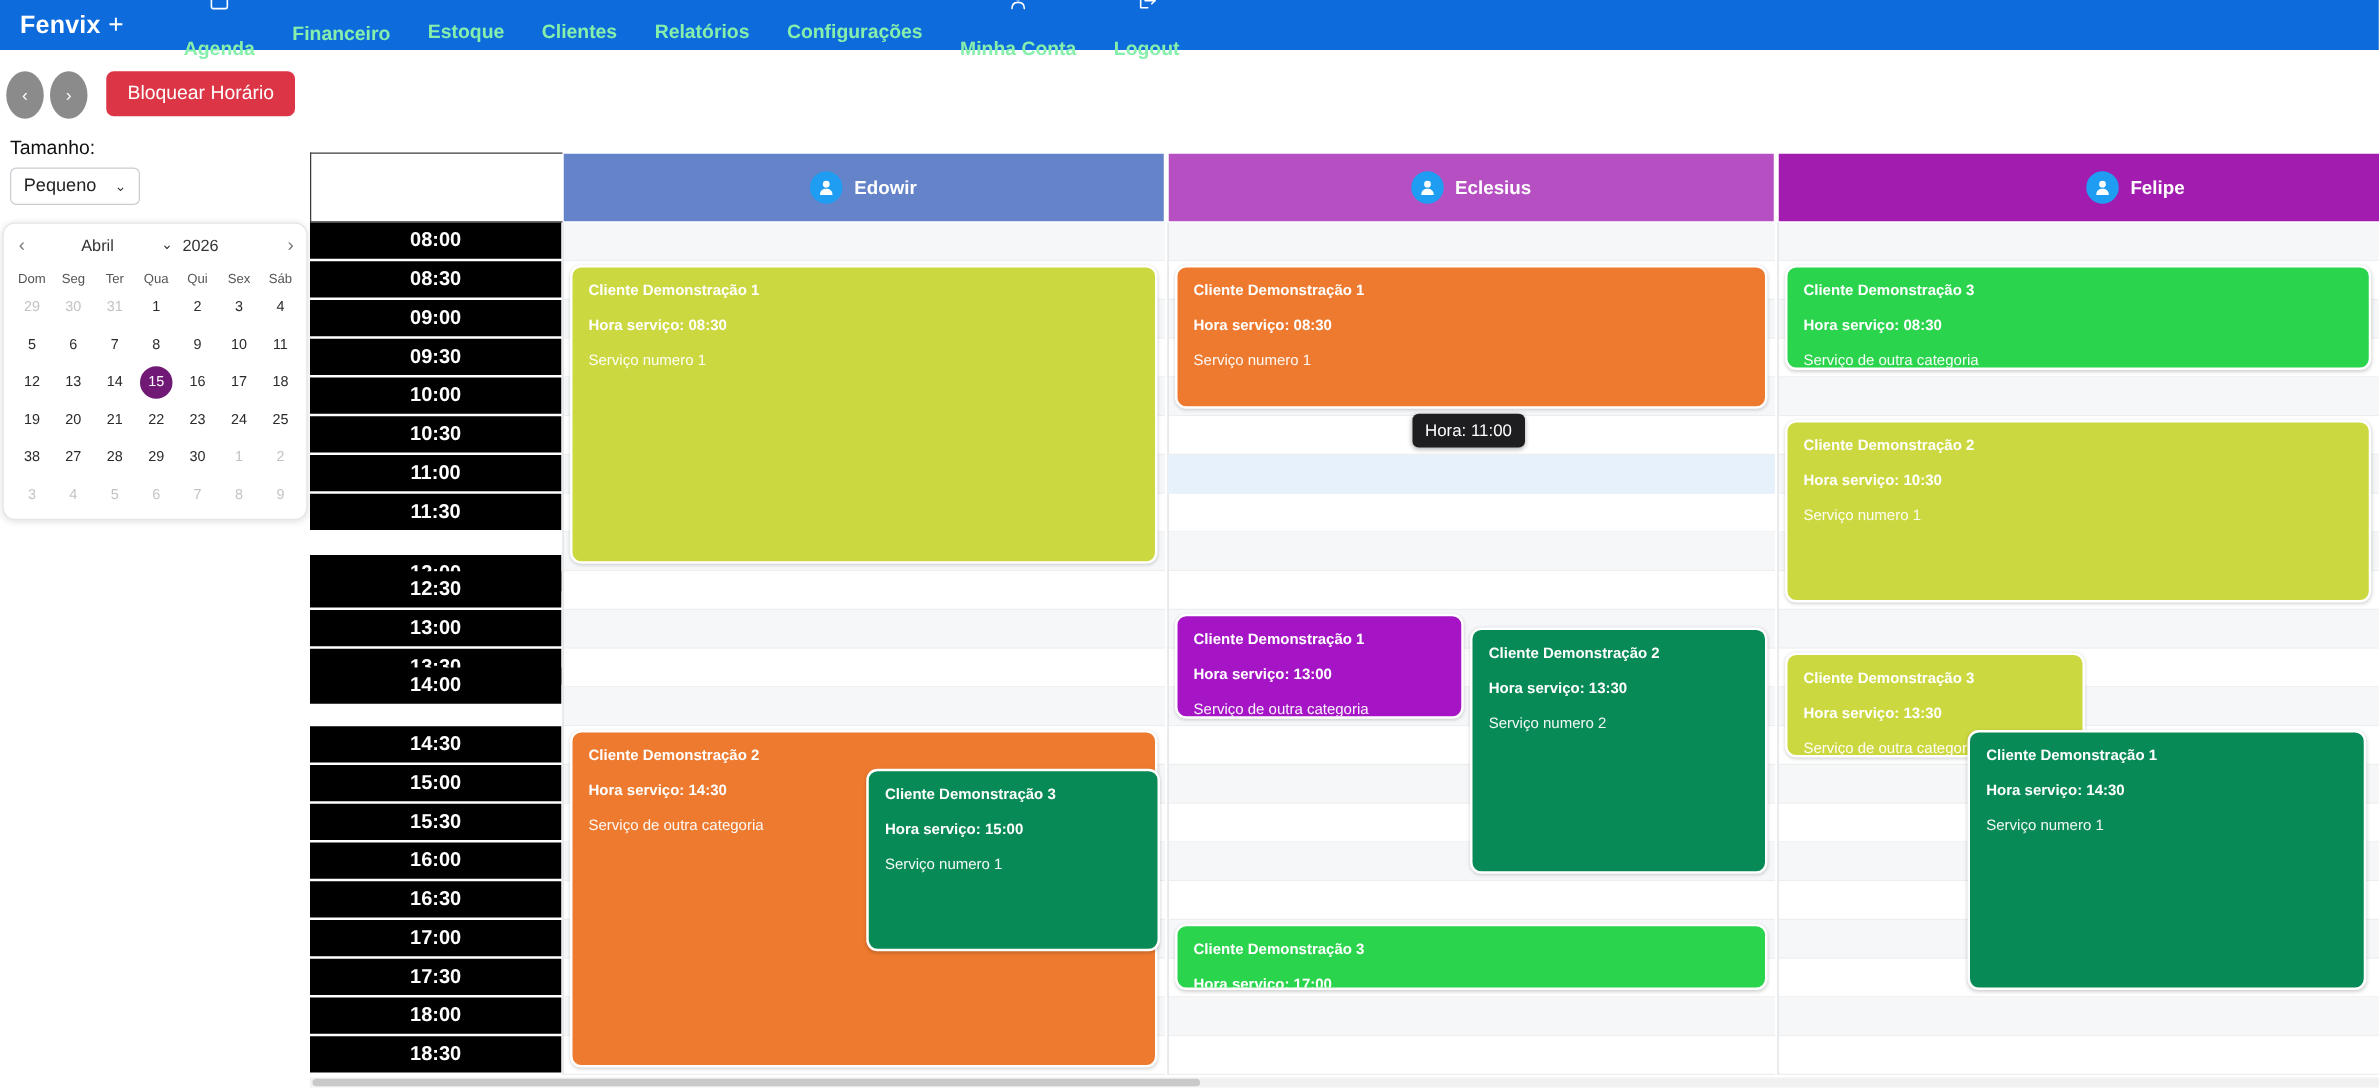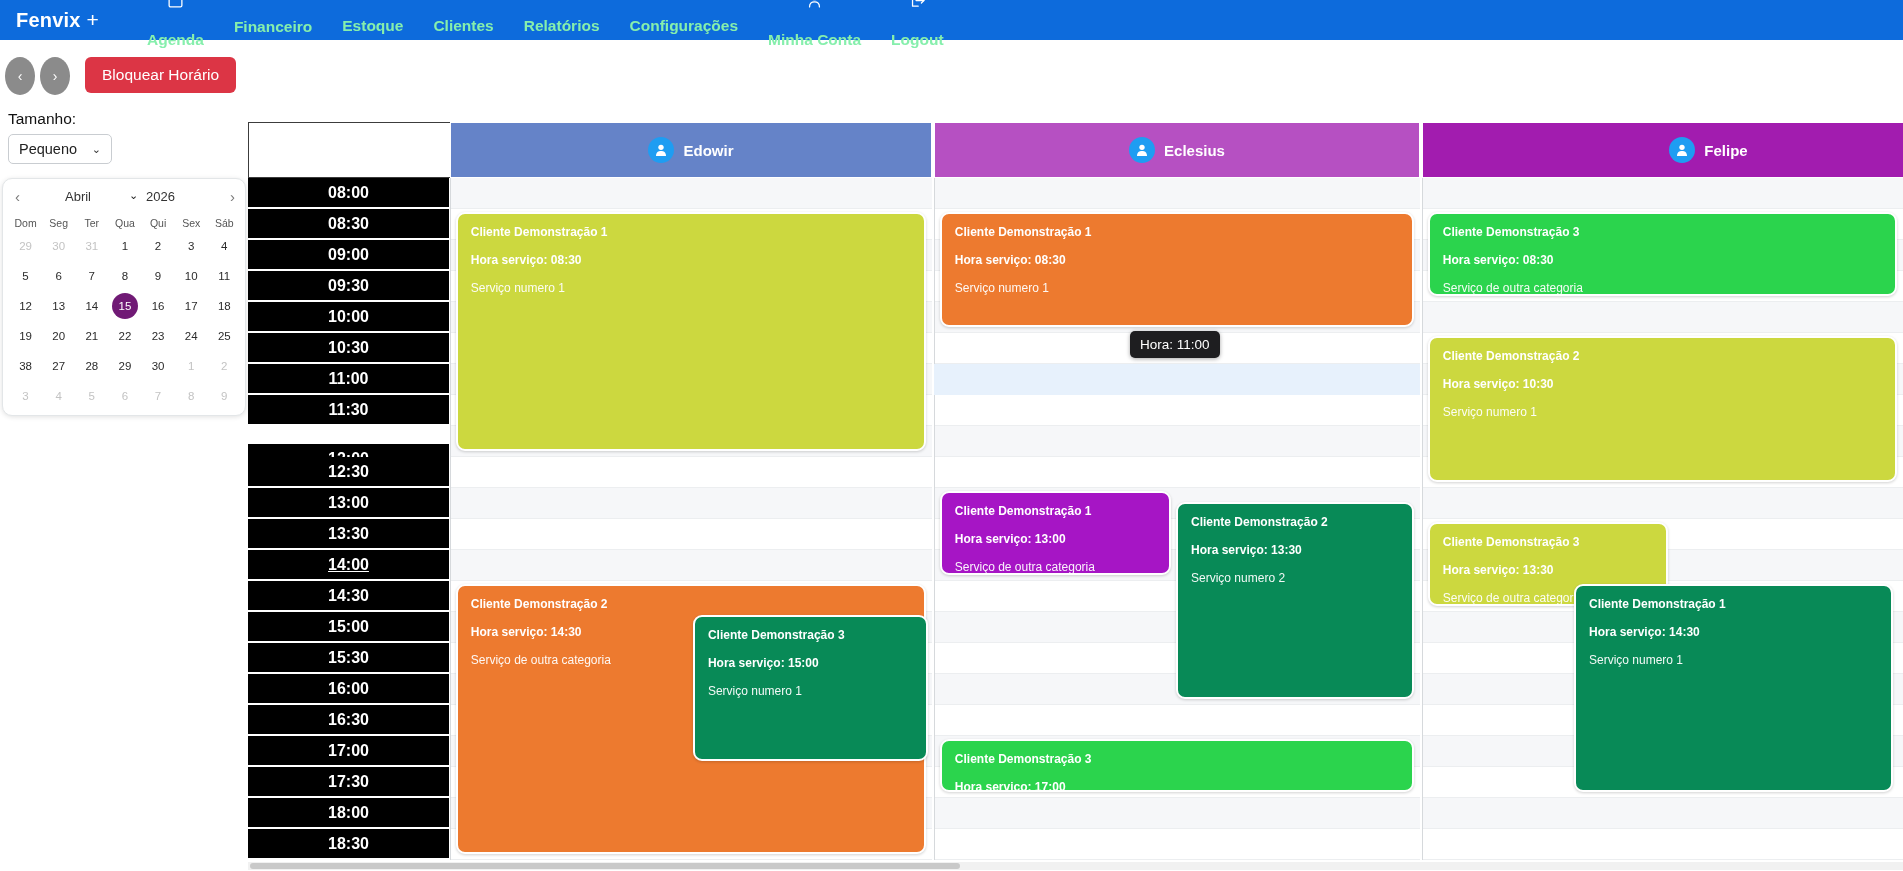--- a/index.html
+++ b/index.html
@@ -289,21 +289,21 @@
     <div class="timebox" style="top: 240px;">09:00</div>
     <div class="timebox" style="top: 271px;">09:30</div>
     <div class="timebox" style="top: 302px;">10:00</div>
     <div class="timebox" style="top: 333px;">10:30</div>
     <div class="timebox" style="top: 364px;">11:00</div>
     <div class="timebox" style="top: 395px;">11:30</div>
     <div class="timebox" style="top: 444px;">12:00</div>
     <div class="timebox" style="top: 457px;">12:30</div>
     <div class="timebox" style="top: 488px;">13:00</div>
     <div class="timebox" style="top: 519px;">13:30</div>
-    <div class="timebox" style="top: 550px; text-decoration: underline;">14:00</div>
+    <div class="timebox" style="top: 534px;">14:00</div>
     <div class="timebox" style="top: 581px;">14:30</div>
     <div class="timebox" style="top: 612px;">15:00</div>
     <div class="timebox" style="top: 643px;">15:30</div>
     <div class="timebox" style="top: 674px;">16:00</div>
     <div class="timebox" style="top: 705px;">16:30</div>
     <div class="timebox" style="top: 736px;">17:00</div>
     <div class="timebox" style="top: 767px;">17:30</div>
     <div class="timebox" style="top: 798px;">18:00</div>
     <div class="timebox" style="top: 829px;">18:30</div>
   </div>

